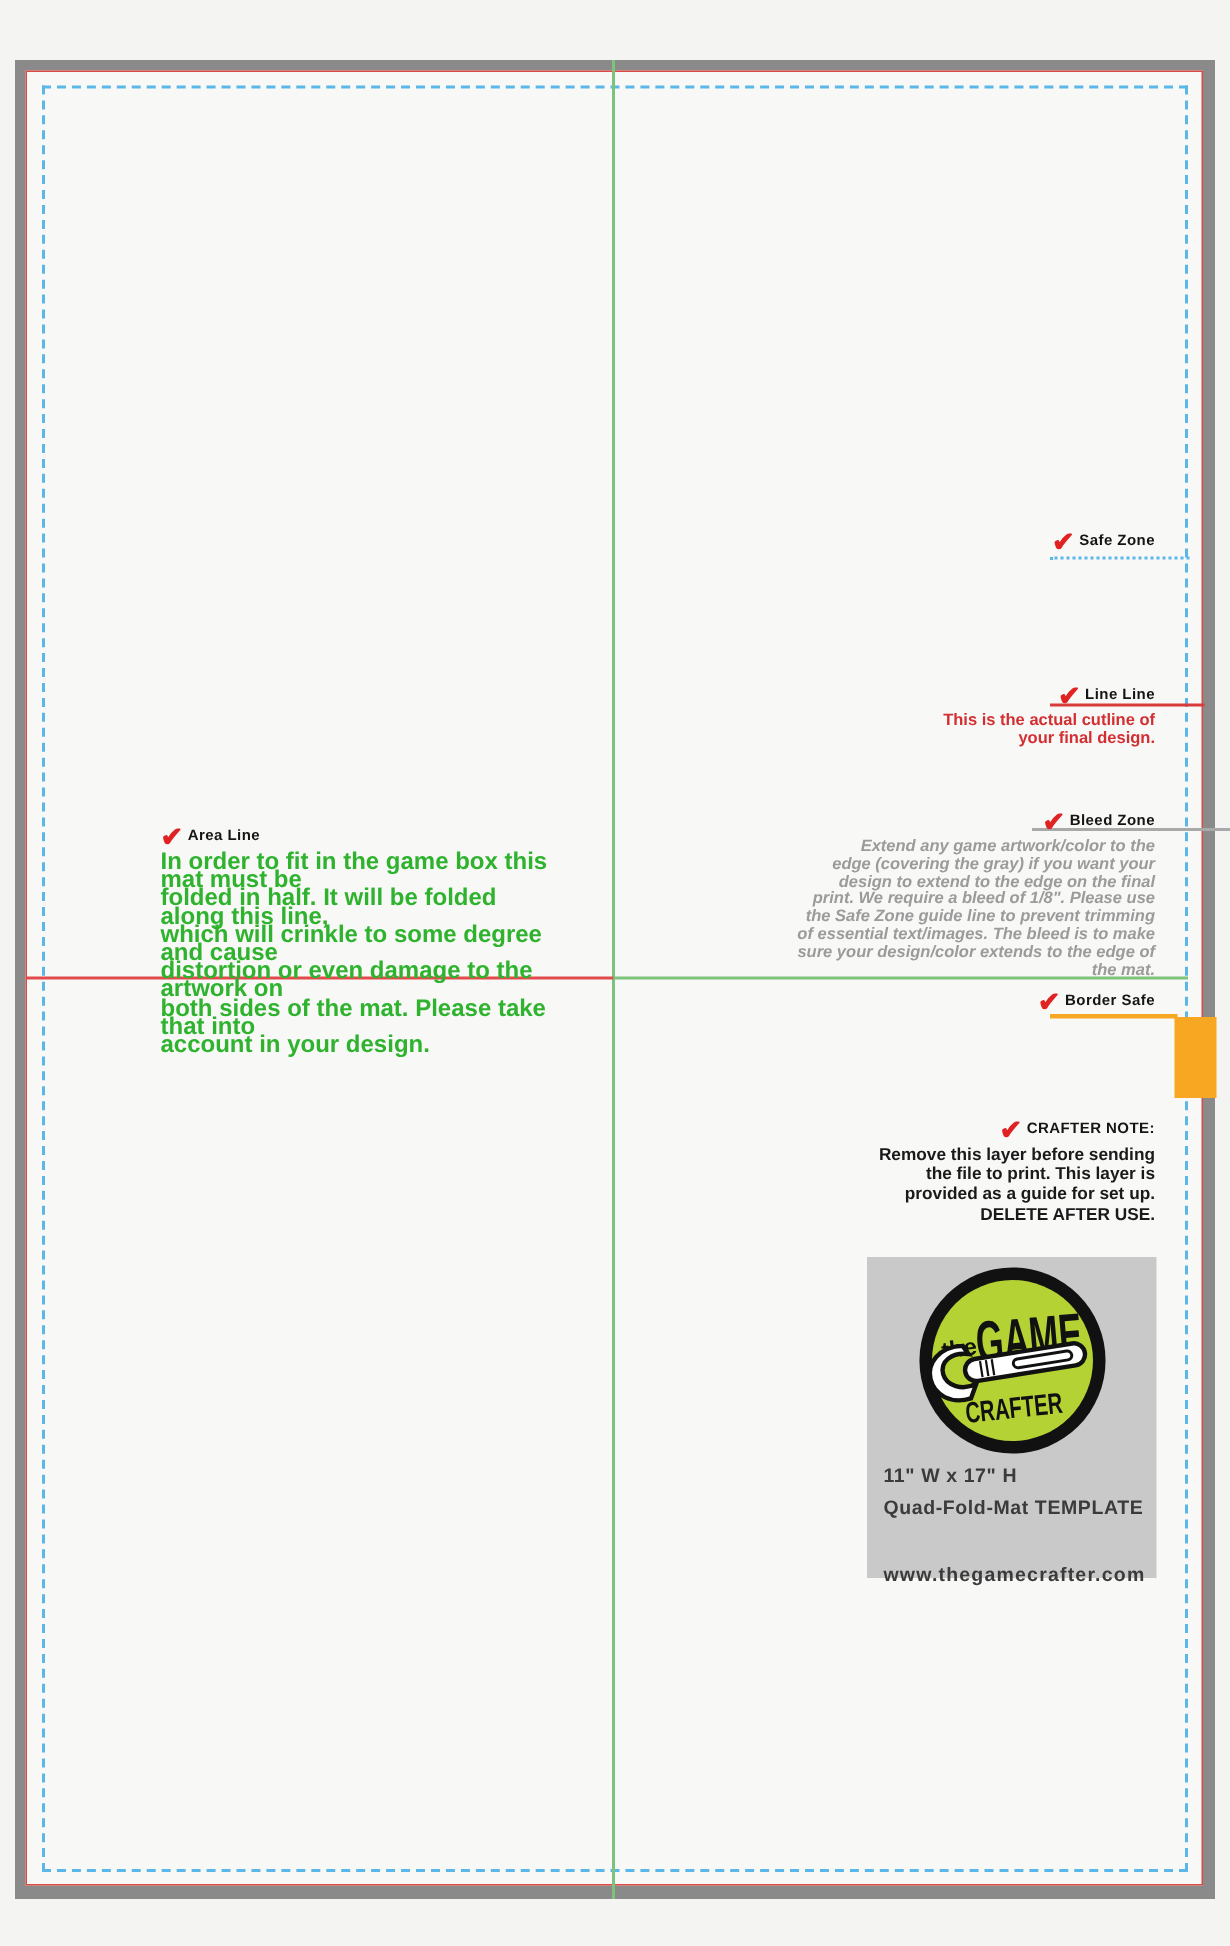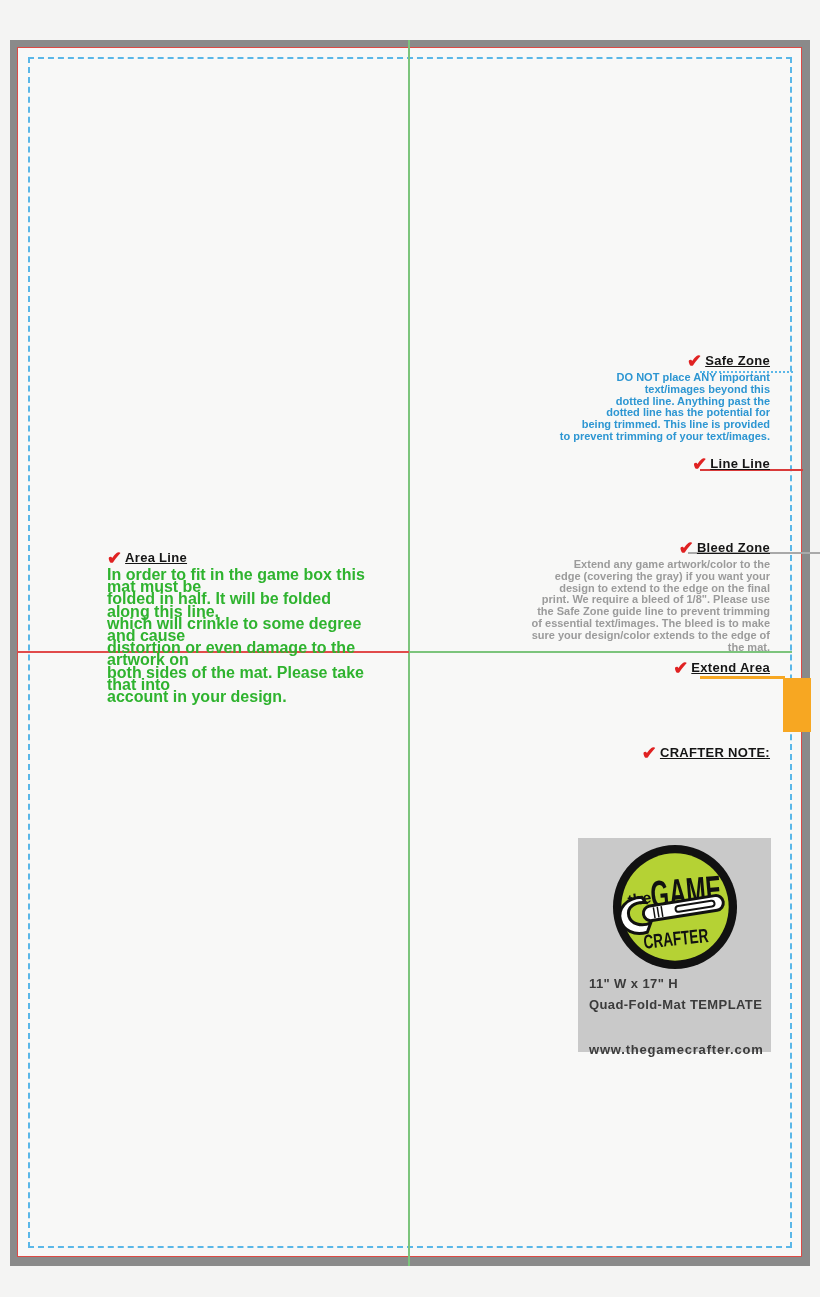--- a/index.html
+++ b/index.html
@@ -22,25 +22,25 @@
   .trim-leader{left:700px;top:469px;width:103px;height:2px;background:#d93a3a;}
   .bleed-leader{left:688px;top:552px;width:132px;height:2px;background:#a9a9a9;}
   .border-leader{left:700px;top:676px;width:85px;height:3px;background:#f7a722;}
   .border-swatch{left:783px;top:678px;width:28px;height:54px;background:#f7a722;}
   
   .callout{width:330px;}
   .callout .title-row{display:flex;align-items:center;gap:3px;}
   .callout.right{text-align:right;}
   .callout.right .title-row{justify-content:flex-end;}
   .check{color:#e02222;font-size:18px;font-weight:bold;line-height:14px;}
-  .ctitle{font-size:13px;font-weight:bold;color:#151515;letter-spacing:.3px;line-height:17px;text-decoration:underline;}
+  .ctitle{font-size:10px;font-weight:bold;color:#151515;letter-spacing:.3px;line-height:17px;}
   .cbody{font-size:11px;font-weight:bold;line-height:11.8px;white-space:pre-line;margin-top:3px;}
   .co-safe{right:50px;top:352px;}   .co-safe .cbody{color:#2d96d2;}
   .co-trim{right:50px;top:455px;}   .co-trim .cbody{color:#d32f33;}
-  .co-bleed{right:50px;top:539px;}  .co-bleed .cbody{color:#9b9b9b;}
+  .co-bleed{right:50px;top:539px;}  .co-bleed .cbody{color:#9b9b9b;font-style:italic;}
   .co-border{right:50px;top:659px;} .co-border .cbody{color:#f5a41f;}
   .co-note{right:50px;top:744px;}   .co-note .cbody{color:#1a1a1a;font-size:11.5px;line-height:13.2px;}
   .co-fold{left:107px;top:549px;width:260px;text-align:left;}
   .co-fold .cbody{color:#2fb32f;font-size:16px;line-height:12.2px;}
   
   .logo-panel{left:578px;top:838px;width:193px;height:214px;background:#c9c9c9;}
   .logo-svg{position:absolute;left:33px;top:5px;width:128px;height:128px;}
   .panel-line{position:absolute;left:11px;font-weight:bold;color:#3b3b3b;font-size:13px;letter-spacing:.4px;}
   .pl-size{top:138px;}
   .pl-template{top:159px;}
@@ -60,62 +60,62 @@
 <div class="abs trim-leader"></div>
 <div class="abs bleed-leader"></div>
 <div class="abs border-leader"></div>
 <div class="abs border-swatch"></div>
 
 <div class="abs callout right co-safe">
   <div class="title-row">
     <span class="check">✔</span>
     <span class="ctitle">Safe Zone</span>
   </div>
-  <div class="cbody">DO NOT place ANY important
-text/images beyond this
-dotted line. Anything past the
-dotted line has the potential for
-being trimmed. This line is provided
-to prevent trimming of your text/images.</div>
 </div>
 
 <div class="abs callout right co-trim">
   <div class="title-row">
     <span class="check">✔</span>
     <span class="ctitle">Line Line</span>
   </div>
+  <div class="cbody">This is the actual cutline of
+your final design.</div>
 </div>
 
 <div class="abs callout right co-bleed">
   <div class="title-row">
     <span class="check">✔</span>
     <span class="ctitle">Bleed Zone</span>
   </div>
   <div class="cbody">Extend any game artwork/color to the
 edge (covering the gray) if you want your
 design to extend to the edge on the final
 print. We require a bleed of 1/8". Please use
 the Safe Zone guide line to prevent trimming
 of essential text/images. The bleed is to make
 sure your design/color extends to the edge of
 the mat.</div>
 </div>
 
 <div class="abs callout right co-border">
   <div class="title-row">
     <span class="check">✔</span>
-    <span class="ctitle">Extend Area</span>
+    <span class="ctitle">Border Safe</span>
   </div>
 </div>
 
 <div class="abs callout right co-note">
   <div class="title-row">
     <span class="check">✔</span>
     <span class="ctitle">CRAFTER NOTE:</span>
   </div>
+  <div class="cbody">Remove this layer before sending
+the file to print. This layer is
+provided as a guide for set up.
+DELETE AFTER USE.</div>
 </div>
 
 <div class="abs callout co-fold">
   <div class="title-row">
     <span class="check">✔</span>
     <span class="ctitle">Area Line</span>
   </div>
   <div class="cbody">In order to fit in the game box this mat must be
 folded in half. It will be folded along this line,
 which will crinkle to some degree and cause

